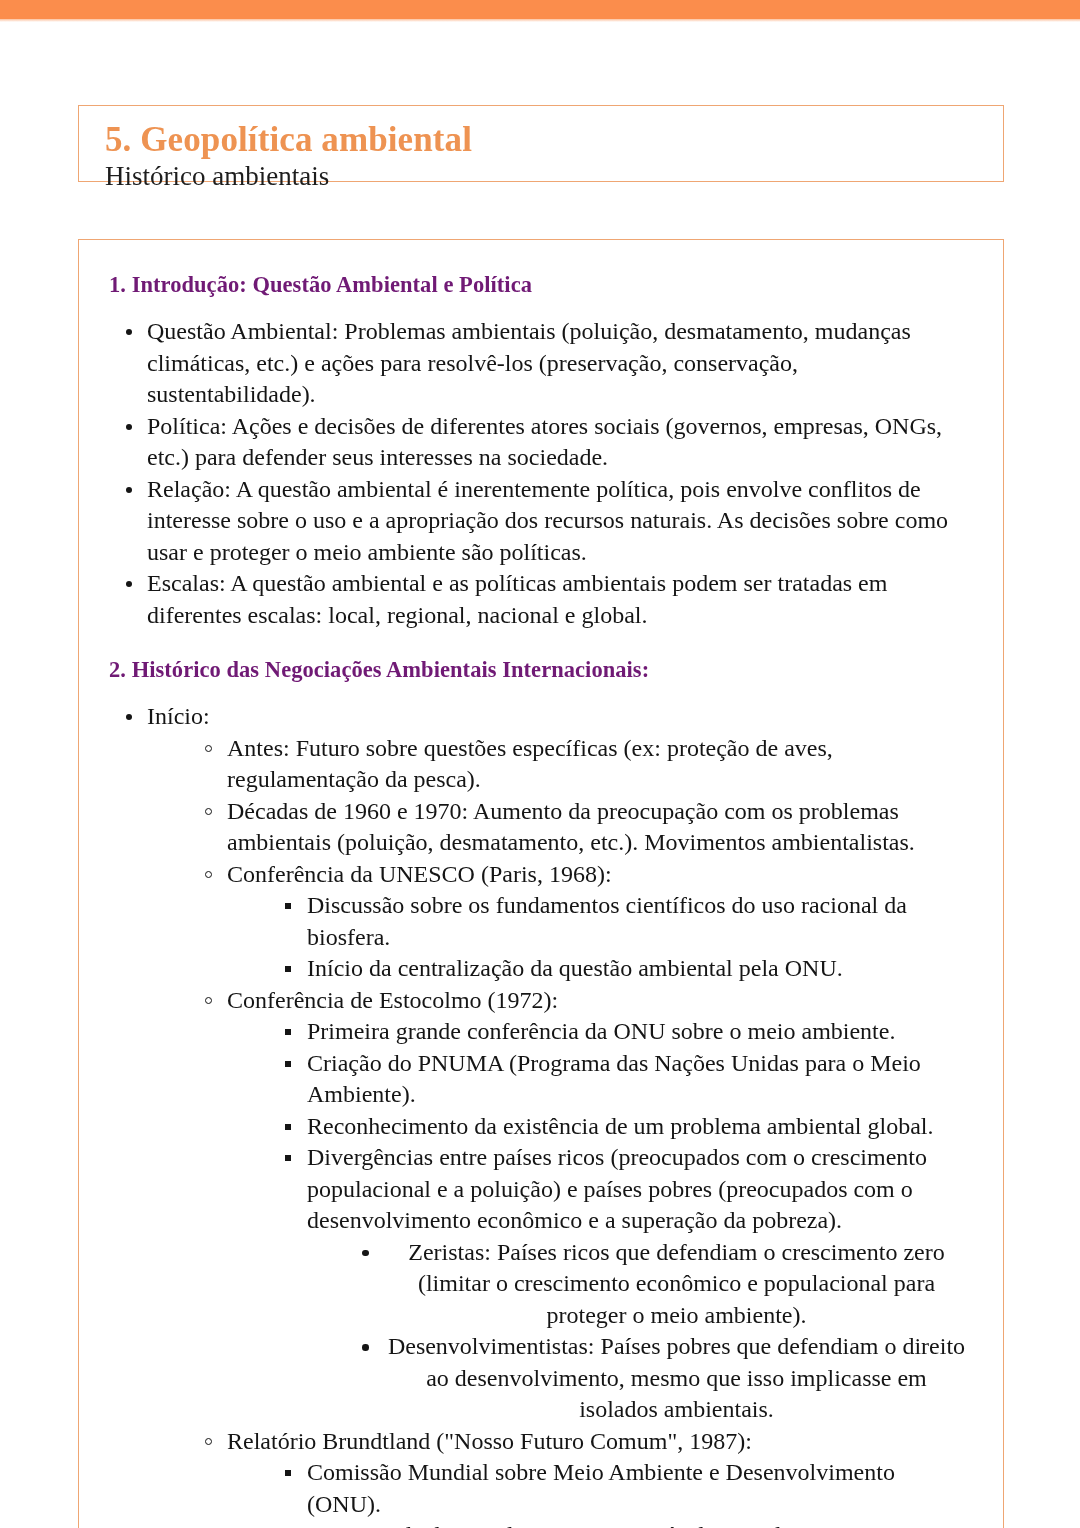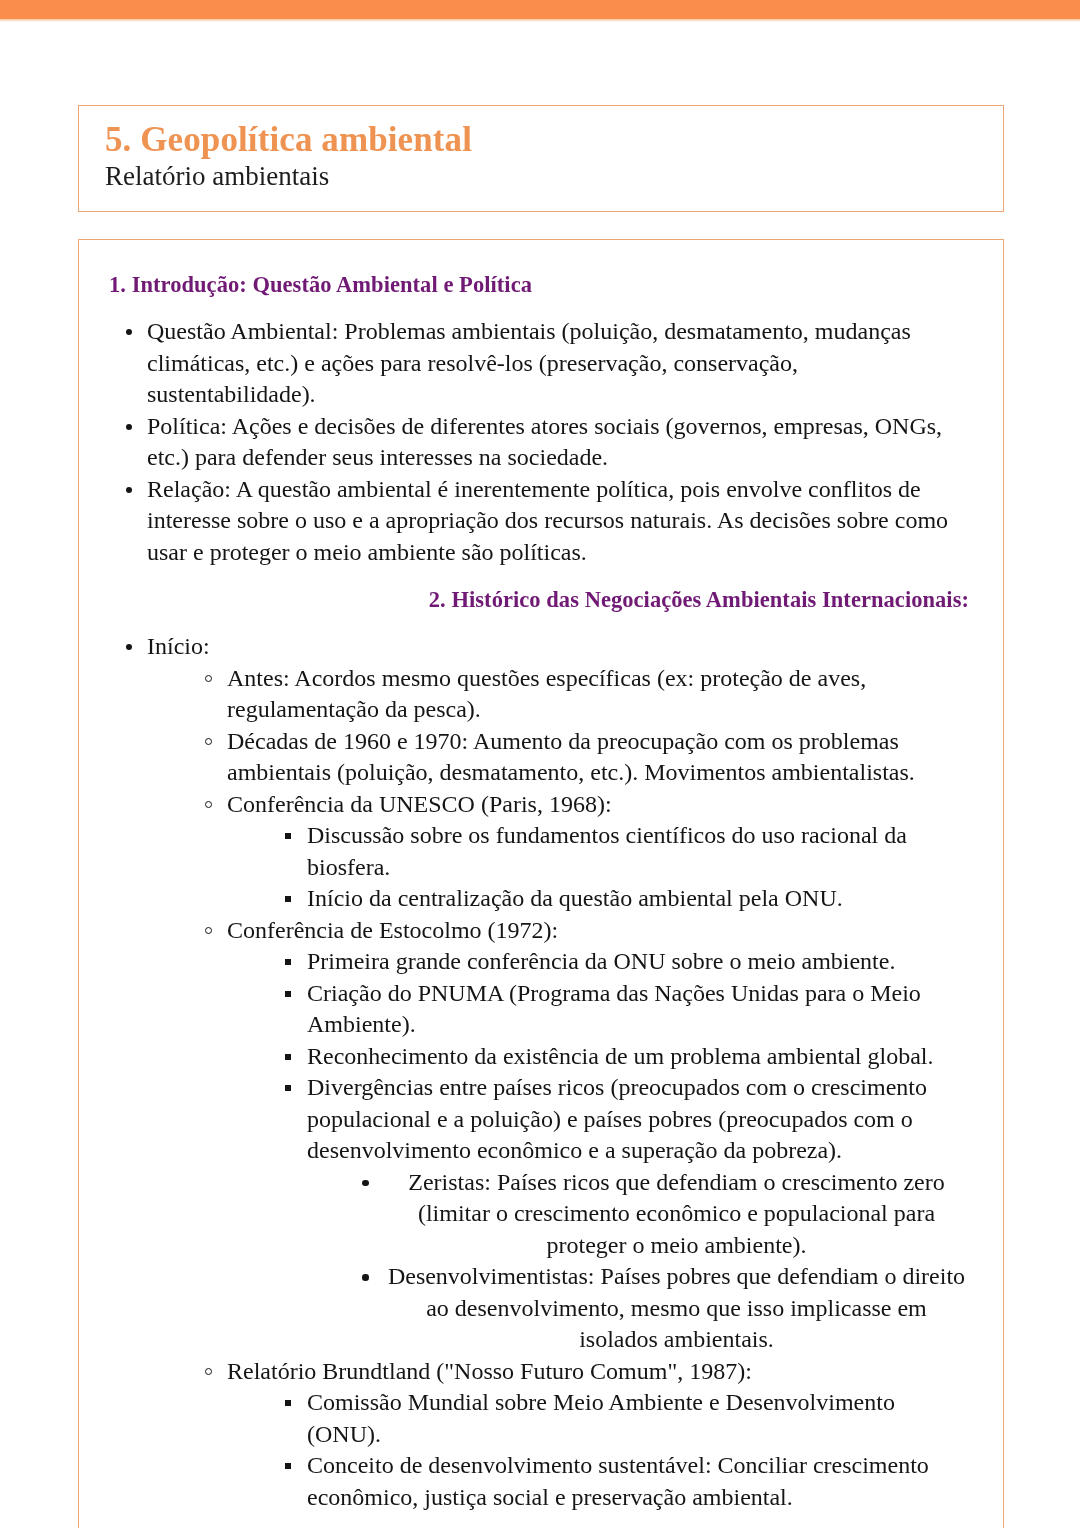--- a/index.html
+++ b/index.html
@@ -39,21 +39,21 @@
     width: 1080px;
     height: 1528px;
   }
 
   
   .header-card {
     position: absolute;
     left: 78px;
     top: 105px;
     width: 926px;
-    height: 107px;
+    height: 77px;
     box-sizing: border-box;
     border: 1.6px solid #EFA673;
     background: #ffffff;
     padding: 14px 0 0 26px;
   }
   .header-title {
     color: #EE9352;
     font-size: 35px;
     line-height: 40px;
     font-weight: bold;
@@ -86,21 +86,21 @@
 
   
   .sec-heading {
     font-size: 22.5px;
     line-height: 30px;
     font-weight: bold;
     color: #701a75;
     margin: 0 0 4px 0;
     letter-spacing: 0.05px;
   }
-  .sec-heading.second { margin-top: 17px; text-align: right; }
+  .sec-heading.second { margin-top: 24px; }
 
   ul.lvl1, ul.lvl2, ul.lvl3, ul.lvl4 {
     margin: 0;
     padding: 0;
     list-style: none;
   }
   ul.lvl1 { margin-top: 16px; }
 
   li {
     position: relative;
@@ -176,49 +176,52 @@
 </head>
 <body>
 
 <div class="page">
 
   <div class="top-bar"></div>
   <div class="top-bar-fade"></div>
 
   <div class="header-card">
     <div class="header-title">5. Geopolítica ambiental</div>
-    <div class="header-subtitle">Relatório ambientais</div>
+    <div class="header-subtitle">Histórico ambientais</div>
   </div>
 
   <div class="content-card">
 
     <div class="sec-heading">1. Introdução: Questão Ambiental e Política</div>
 
     <ul class="lvl1">
       <li>
         <span class="li-text">Questão Ambiental: Problemas ambientais (poluição, desmatamento, mudanças climáticas, etc.) e ações para resolvê-los (preservação, conservação, sustentabilidade).</span>
       </li>
       <li>
         <span class="li-text">Política: Ações e decisões de diferentes atores sociais (governos, empresas, ONGs, etc.) para defender seus interesses na sociedade.</span>
       </li>
       <li>
         <span class="li-text">Relação: A questão ambiental é inerentemente política, pois envolve conflitos de interesse sobre o uso e a apropriação dos recursos naturais. As decisões sobre como usar e proteger o meio ambiente são políticas.</span>
       </li>
+      <li>
+        <span class="li-text">Escalas: A questão ambiental e as políticas ambientais podem ser tratadas em diferentes escalas: local, regional, nacional e global.</span>
+      </li>
     </ul>
 
     <div class="sec-heading second">2. Histórico das Negociações Ambientais Internacionais:</div>
 
     <ul class="lvl1">
       <li>
         <span class="li-text">Início:</span>
 
         <ul class="lvl2">
 
           <li>
-            <span class="li-text">Antes: Acordos mesmo questões específicas (ex: proteção de aves, regulamentação da pesca).</span>
+            <span class="li-text">Antes: Futuro sobre questões específicas (ex: proteção de aves, regulamentação da pesca).</span>
           </li>
 
           <li>
             <span class="li-text">Décadas de 1960 e 1970: Aumento da preocupação com os problemas ambientais (poluição, desmatamento, etc.). Movimentos ambientalistas.</span>
           </li>
 
 
           <li>
             <span class="li-text">Conferência da UNESCO (Paris, 1968):</span>
             <ul class="lvl3">

